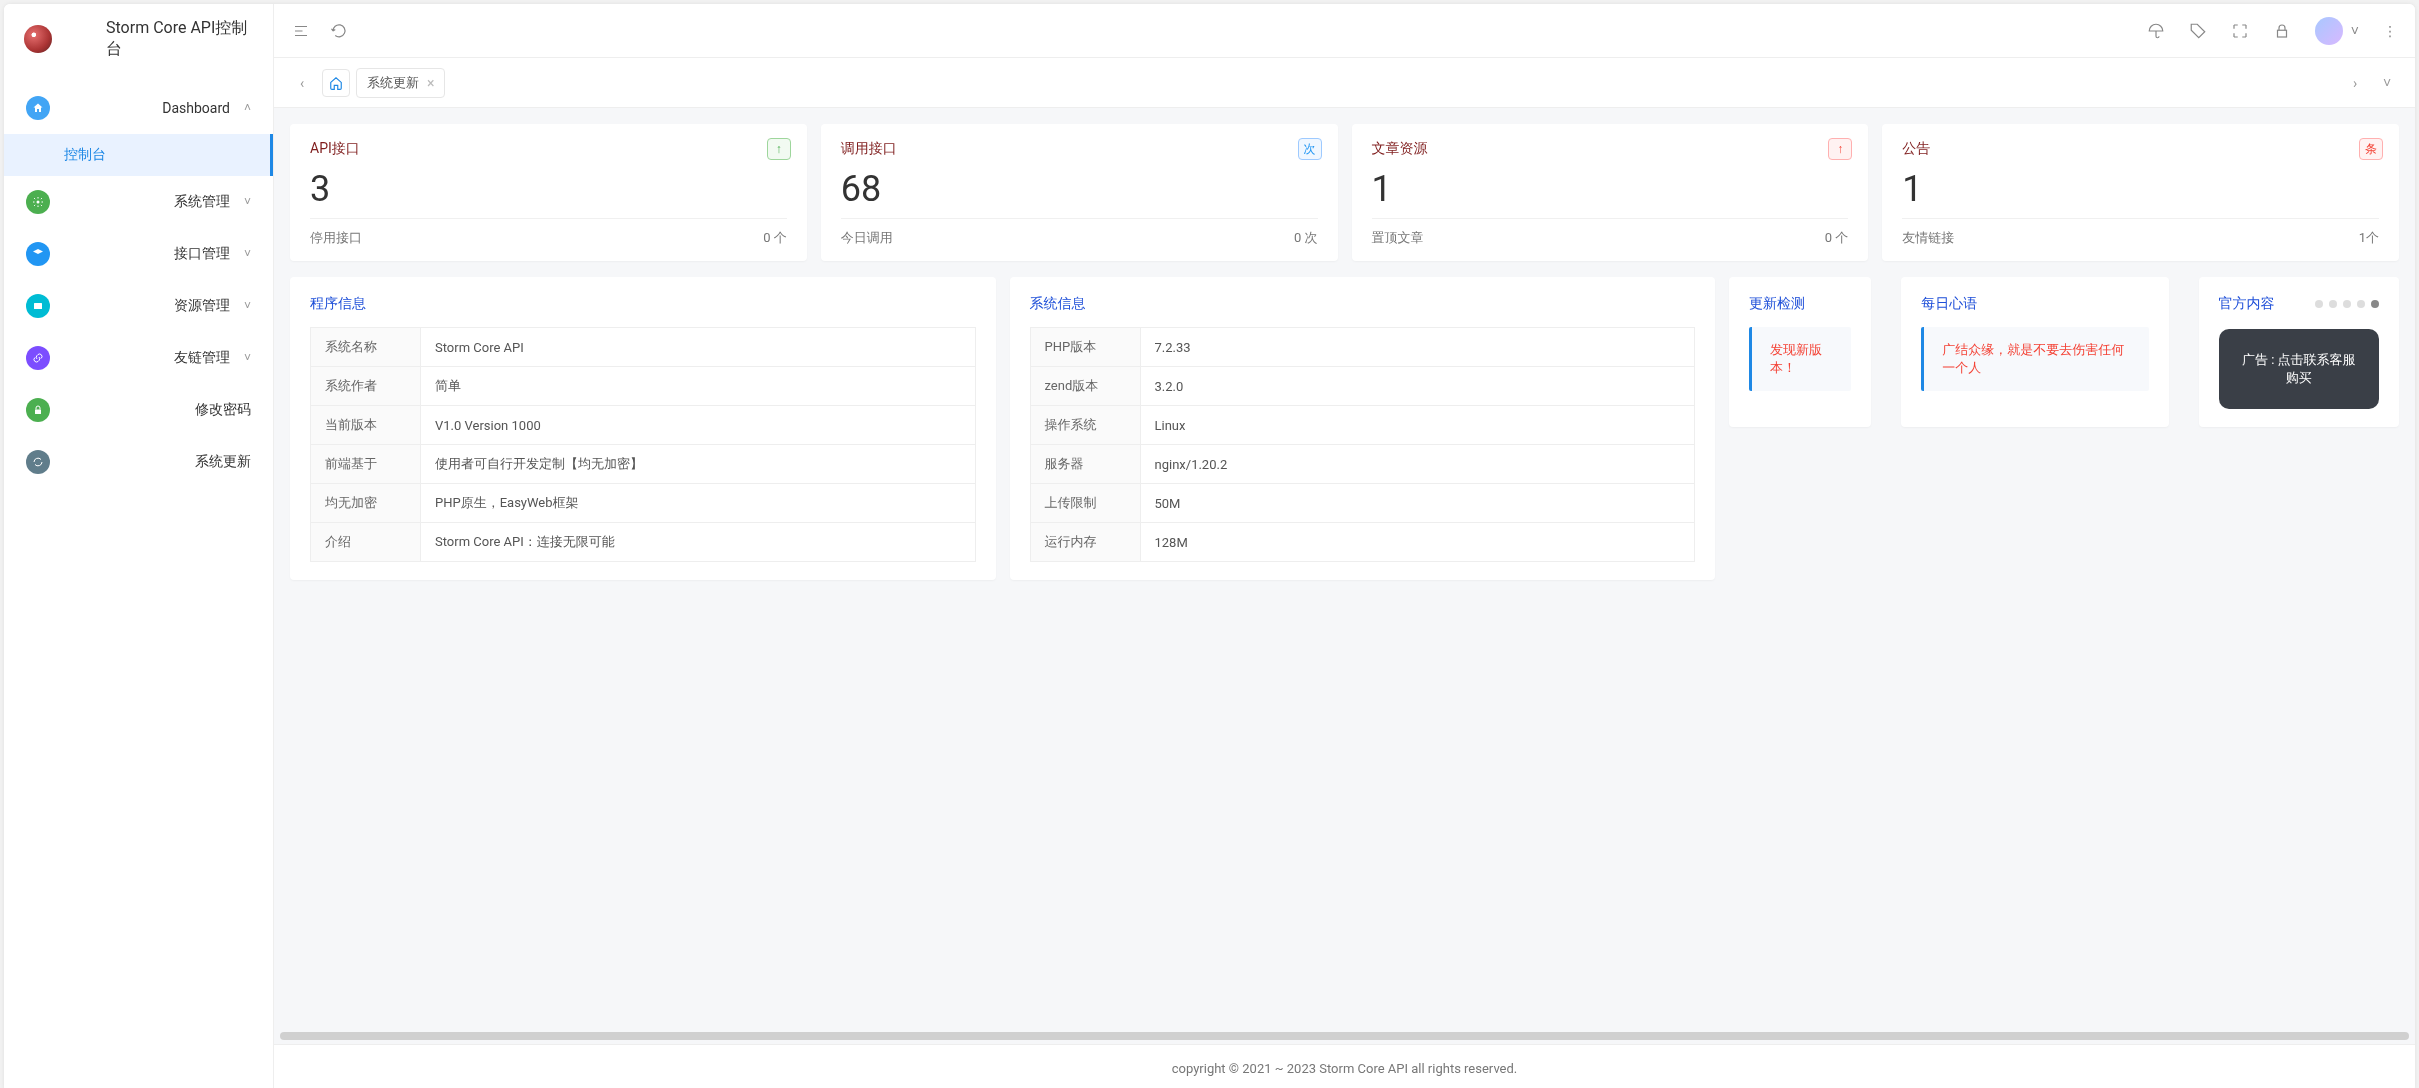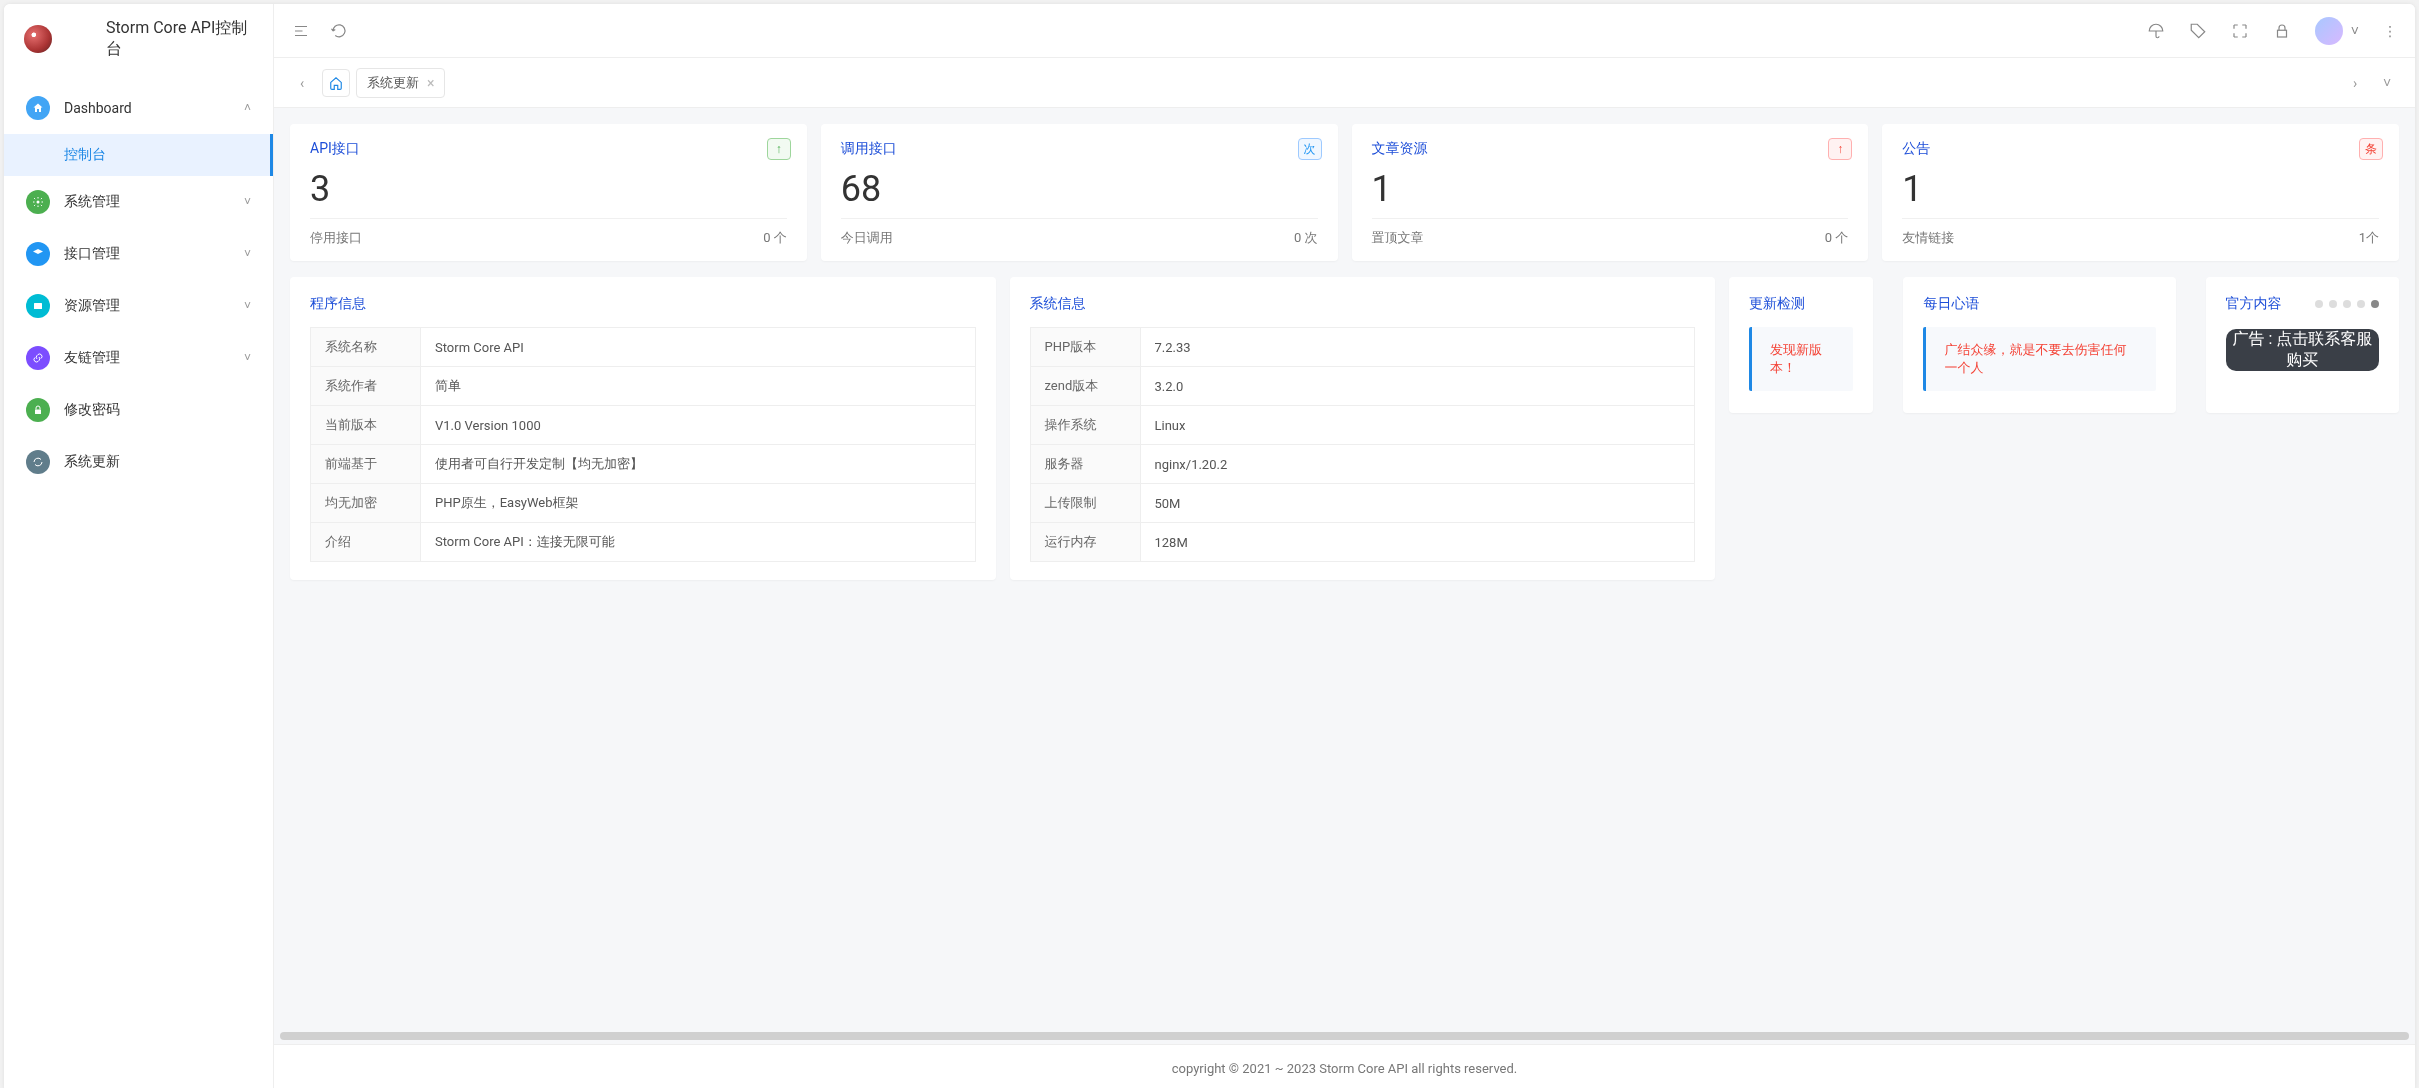--- a/index.html
+++ b/index.html
@@ -8,21 +8,21 @@
 
 
 .sidebar { width: 270px; background: #fff; border-right: 1px solid #eee; display: flex; flex-direction: column; flex-shrink: 0; }
 .logo-row { display: flex; align-items: center; gap: 8px; padding: 14px 20px; }
 .logo-img { width: 28px; height: 28px; border-radius: 50%; background: radial-gradient(circle at 35% 35%, #fff 8%, #d66 10%, #a33 60%, #522 100%); flex-shrink: 0; }
 .logo-text { font-size: 16px; color: #333; margin-left: 46px; }
 .nav { padding: 8px 0; }
 .nav-item { display: flex; align-items: center; padding: 14px 22px; cursor: pointer; gap: 14px; color: #333; }
 .nav-icon { width: 24px; height: 24px; border-radius: 50%; display: flex; align-items: center; justify-content: center; flex-shrink: 0; }
 .nav-icon svg { width: 12px; height: 12px; fill: #fff; }
-.nav-label { flex: 1; font-size: 14px; }
+.nav-label { flex: 1; font-size: 14px; text-align: right; }
 .nav-chevron { color: #999; font-size: 12px; }
 .nav-sub { background: #e9f2ff; padding: 12px 22px 12px 60px; color: #1e88e5; cursor: pointer; position: relative; }
 .nav-sub::after { content:''; position:absolute; right:0; top:0; bottom:0; width:3px; background:#1e88e5; }
 
 
 .ic-blue { background:#2196f3; } .ic-green { background:#4caf50; } .ic-cyan { background:#00bcd4; } .ic-purple { background:#7c4dff; } .ic-bluegrey { background:#607d8b; } .ic-lightblue{background:#42a5f5;}
 
 
 .main { flex: 1; display: flex; flex-direction: column; background: #f6f7f9; min-width: 0; }
 .topbar { height: 54px; background: #fff; display: flex; align-items: center; padding: 0 18px; gap: 20px; border-bottom: 1px solid #eee; }
@@ -36,21 +36,21 @@
 .tab-nav-btn { width: 28px; height: 28px; display:flex; align-items:center; justify-content:center; color:#999; cursor:pointer; border-radius:4px; }
 .tab-home { border:1px solid #e6e6e6; border-radius:4px; color:#1e88e5; }
 .tab-pill { border:1px solid #e6e6e6; border-radius:4px; padding: 5px 10px; display:flex; align-items:center; gap:8px; color:#555; cursor:pointer; font-size:13px; }
 .tab-close { color:#bbb; font-size:14px; }
 .tabsrow-right { margin-left:auto; display:flex; gap:4px; }
 
 
 .content { flex:1; overflow:auto; padding: 16px; display:flex; flex-direction:column; gap:16px; }
 .stats-row { display:flex; gap:14px; }
 .stat-card { flex:1; background:#fff; border-radius:4px; padding:16px 20px 14px; box-shadow:0 1px 2px rgba(0,0,0,0.04); position:relative; }
-.stat-title { font-size:14px; color:#1d4ed8; }
+.stat-title { font-size:14px; color:#7f1d1d; }
 .stat-badge { position:absolute; top:14px; right:16px; width:24px; height:22px; border-radius:4px; display:flex; align-items:center; justify-content:center; font-size:12px; }
 .badge-green{border:1px solid #9ed69c; color:#4caf50; background:#f2faf2;}
 .badge-blue{border:1px solid #9ecaff; color:#2196f3; background:#f0f7ff;}
 .badge-red{border:1px solid #ffb0b0; color:#f44336; background:#fff2f2;}
 .stat-value { font-size:36px; font-weight:400; color:#333; margin:10px 0 8px; }
 .stat-sub { display:flex; justify-content:space-between; font-size:13px; color:#777; padding-top:10px; border-top:1px solid #f0f0f0; }
 
 .info-row { display:flex; gap:14px; align-items:flex-start; }
 .info-card { background:#fff; border-radius:4px; padding:18px 20px; box-shadow:0 1px 2px rgba(0,0,0,0.04); }
 .info-card.flex1 { flex:1; }
@@ -59,21 +59,21 @@
 .info-table { width:100%; border-collapse:collapse; border:1px solid #eee; }
 .info-table td { border:1px solid #eee; padding:10px 14px; font-size:13px; color:#555; }
 .info-table td:first-child { width:110px; background:#fafafa; color:#666; }
 
 .notice-box { border-left:3px solid #1e88e5; background:#f7f9fc; padding:14px 18px; color:#f44336; font-size:13px; border-radius:2px; }
 
 .official-head { display:flex; align-items:center; justify-content:space-between; margin-bottom:16px; }
 .dots { display:flex; gap:6px; }
 .dot { width:8px; height:8px; border-radius:50%; background:#ddd; }
 .dot.active { background:#888; }
-.ad-banner { background:#3a3f47; color:#fff; text-align:center; border-radius:10px; font-size:16px; }
+.ad-banner { background:#3a3f47; color:#fff; text-align:center; padding:22px; border-radius:10px; font-size:13px; }
 
 .footer { background:#fff; text-align:center; padding:16px; color:#777; font-size:13px; border-top:1px solid #eee; }
 .scrollbar-fake { height:8px; background:#d0d0d0; border-radius:4px; margin:0 6px 4px; }
 </style>
 </head>
 <body>
 
 <div class="app">
 
   <aside class="sidebar">

